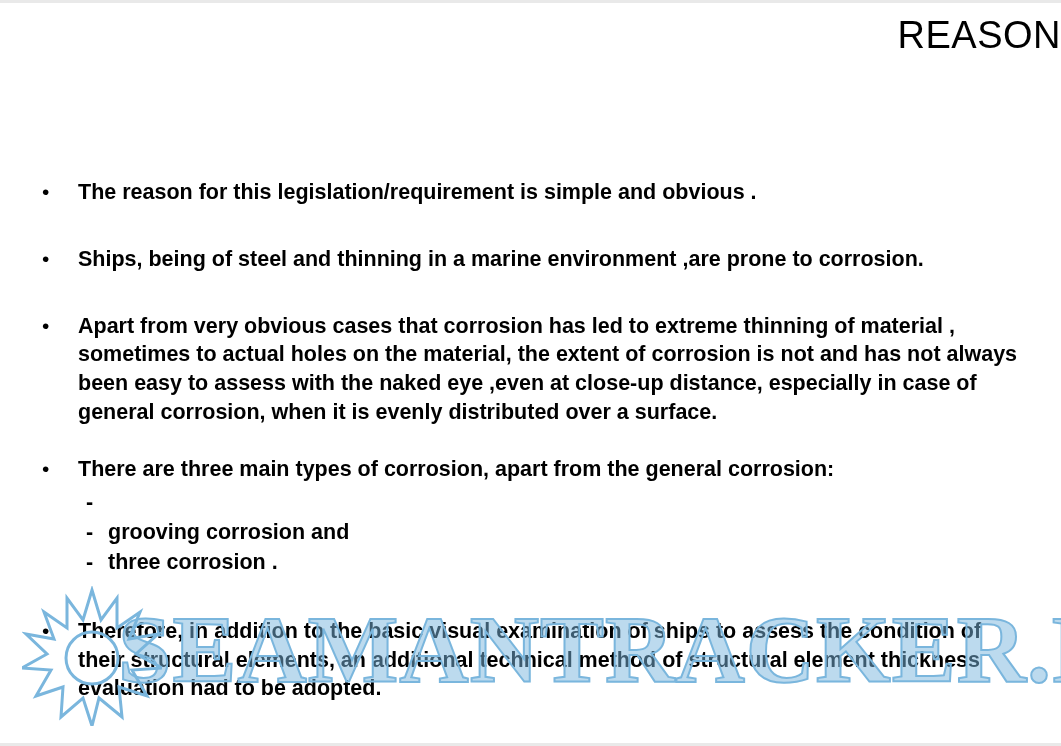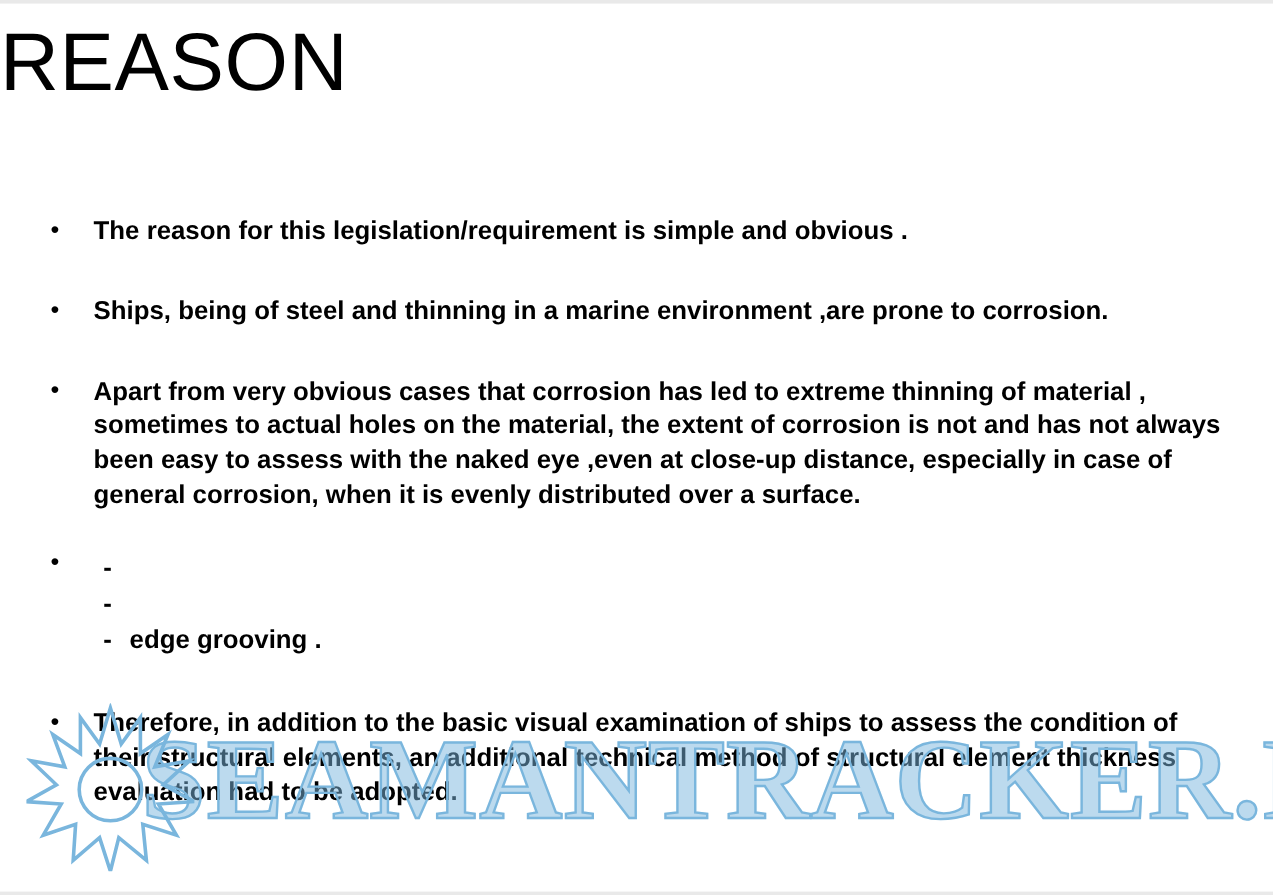--- a/index.html
+++ b/index.html
@@ -30,22 +30,22 @@
     background: #e9e9e9;
   }
   .slide-border-top { top: 0; }
   .slide-border-bottom { bottom: 0; }
 
   .title-block {
     position: absolute;
     top: 14px;
     left: 0;
     width: 1061px;
-    text-align: left;
-    font-size: 68px;
+    text-align: right;
+    font-size: 38px;
     line-height: 1.12;
     font-weight: 400;
     letter-spacing: 0.5px;
   }
   .title-line {
     display: block;
   }
 
   .content {
     position: absolute;
@@ -164,30 +164,32 @@
     <div class="bullet b3">
       <span class="bullet-marker">•</span>
       <div class="bullet-text">
         <p>Apart from very obvious cases that corrosion has led to extreme thinning of material , sometimes to actual holes on the material, the extent of corrosion is not and has not always been easy to assess with the naked eye ,even at close-up distance, especially in case of general corrosion, when it is evenly distributed over a surface.</p>
       </div>
     </div>
 
     <div class="bullet b4">
       <span class="bullet-marker">•</span>
       <div class="bullet-text">
+        <p>There are three main types of corrosion, apart from the general corrosion:</p>
         <ul class="sub-list">
           <li>
             <span class="sub-marker">-</span>
           </li>
           <li>
             <span class="sub-marker">-</span>
+            <span>grooving corrosion and</span>
           </li>
           <li>
             <span class="sub-marker">-</span>
-            <span>edge grooving .</span>
+            <span>three corrosion .</span>
           </li>
         </ul>
       </div>
     </div>
 
     <div class="bullet b5">
       <span class="bullet-marker">•</span>
       <div class="bullet-text">
         <p>Therefore, in addition to the basic visual examination of ships to assess the condition of their structural elements, an additional technical method of structural element thickness evaluation had to be adopted.</p>
       </div>

